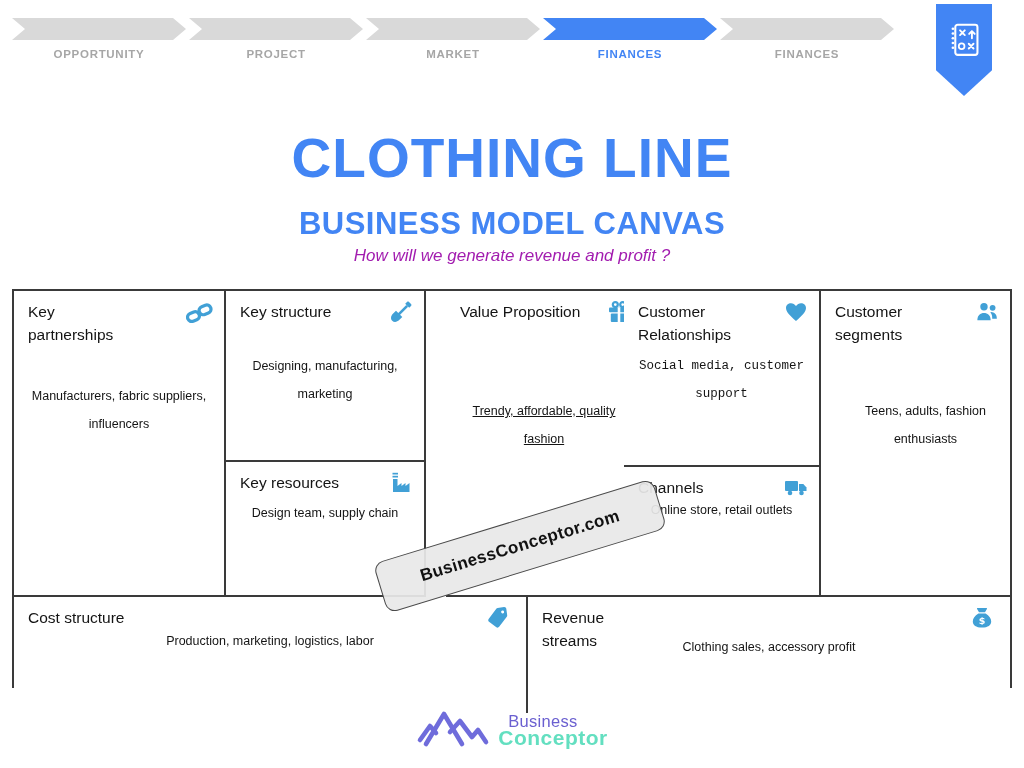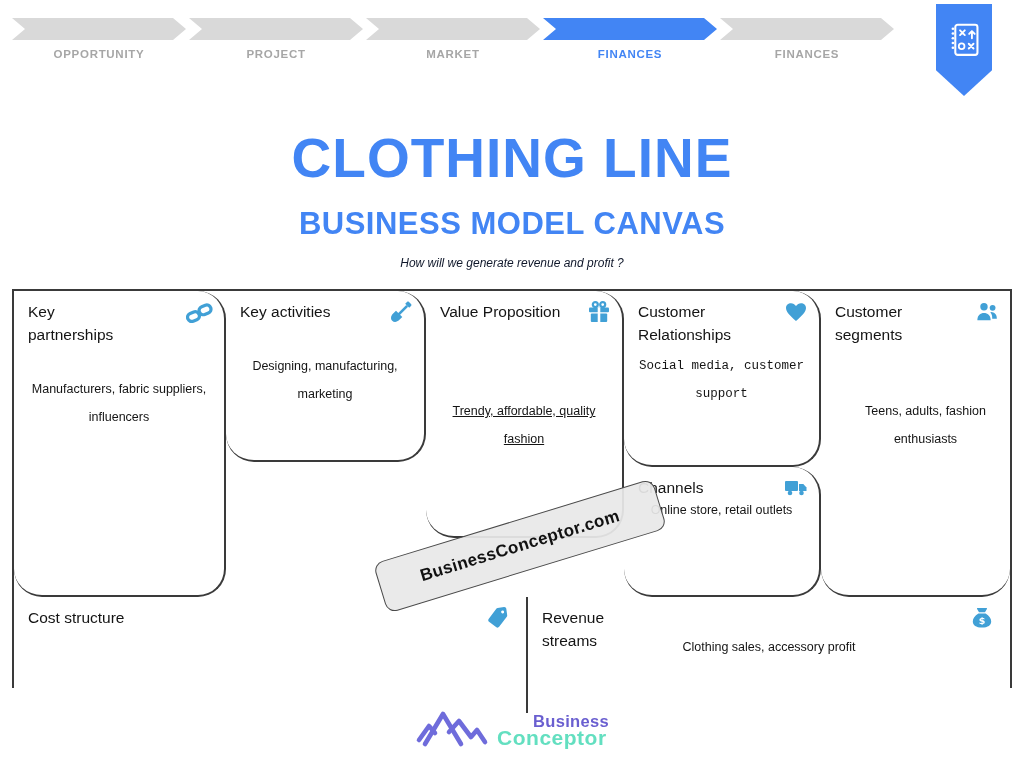--- a/index.html
+++ b/index.html
@@ -18,49 +18,49 @@
 
   
   .badge { position:absolute; left:936px; top:4px; width:56px; height:92px; background:#4285f4;
     clip-path:polygon(0 0, 100% 0, 100% 72%, 50% 100%, 0 72%);
     display:flex; justify-content:center; align-items:flex-start; padding-top:13px; }
 
   
   .titleblock { position:absolute; top:126px; left:0; width:1024px; text-align:center; }
   .main-title { font-size:55px; font-weight:700; color:#4285f4; letter-spacing:1px; }
   .sub-title  { margin-top:16px; font-size:31px; font-weight:700; color:#4285f4; letter-spacing:.5px; }
-  .tagline    { margin-top:14px; font-size:12px; font-style:italic; color:#0f172a; }
+  .tagline    { margin-top:4px; font-size:17px; font-style:italic; color:#a21caf; }
 
   
   .canvas { position:absolute; left:12px; top:289px; width:1000px; height:399px;
     border:2px solid #3a3a3a; background:#fff; }
   .cell { position:absolute; background:#fff; }
   .cell.br { border-right:2px solid #3a3a3a; }
-  .cell.bb { border-bottom:2px solid #3a3a3a;border-radius:28px; }
+  .cell.bb { border-bottom:2px solid #3a3a3a; }
   .cell-title { position:absolute; top:9px; left:14px; font-size:15.5px; line-height:1.5;
     color:#141414; white-space:pre-line; }
   .cell-icon { position:absolute; top:9px; right:11px; width:24px; height:24px; }
   .cell-icon svg { width:100%; height:100%; display:block; }
   .cell-body { position:absolute; left:0; width:100%; text-align:center; font-size:12.5px;
     line-height:2.2; color:#141414; white-space:pre-line; }
 
   
   .watermark { position:absolute; left:520px; top:546px; width:292px; height:52px;
     transform:translate(-50%,-50%) rotate(-17deg);
     background:rgba(232,232,232,.93); border:1.5px solid #4a4a4a; border-radius:10px;
     display:flex; align-items:center; justify-content:center; z-index:10; }
   .watermark span { font-size:17px; font-weight:700; color:#111; letter-spacing:.4px; }
 
   
   .footer { position:absolute; top:704px; left:0; width:1024px; display:flex;
     justify-content:center; align-items:flex-start; gap:0; }
   .logo-mark { width:82px; height:46px; }
   .logo-text { padding-top:8px; }
-  .logo-line1 { display:block; font-size:16.5px; font-weight:700; color:#6a5fd0;
-    letter-spacing:.3px; margin-left:36px; }
+  .logo-line1 { display:block; font-size:16.5px; font-weight:400; color:#6a5fd0;
+    letter-spacing:.3px; margin-left:10px; }
   .logo-line2 { display:block; font-size:21px; font-weight:700; color:#63dfc0;
     letter-spacing:.5px; margin-top:-5px; }
 </style>
 </head>
 <body>
 
 <div class="page">
 
   <div class="stepper">
     <div class="step">
@@ -112,39 +112,50 @@
 
     <div class="cell br bb" style="left:0;top:0;width:212px;height:306px;">
       <div class="cell-title">Key
 partnerships</div>
       <div class="cell-icon" style="width:27px;height:22px;top:11px;">
         <svg viewBox="0 0 28 22" fill="none" stroke="#41a0d6" stroke-width="3.4">
           <rect x="1.5" y="10.5" width="12.5" height="8.5" rx="4.2" transform="rotate(-22 7.75 14.75)"></rect>
           <rect x="13.5" y="3.5" width="12.5" height="8.5" rx="4.2" transform="rotate(-22 19.75 7.75)"></rect>
         </svg>
       </div>
-      <div class="cell-body" style="top:85px;">Manufacturers, fabric suppliers,
+      <div class="cell-body" style="top:92px;">Manufacturers, fabric suppliers,
 influencers</div>
     </div>
 
     <div class="cell br bb" style="left:212px;top:0;width:200px;height:171px;">
-      <div class="cell-title">Key activities</div>
+      <div class="cell-title">Key structure</div>
       <div class="cell-icon">
         <svg viewBox="0 0 24 24">
           <path d="M3.2 20.8 c-1.9-1.9-1.3-5 .7-7 l3.1-3.1 6.3 6.3 -3.1 3.1 c-2 2-5.1 2.6-7 .7z" fill="#41a0d6"></path>
           <path d="M8.2 15.8 L18.2 5.8" stroke="#41a0d6" stroke-width="2.6"></path>
           <path d="M16.2 3.8 l4 4 1.8-1.8 c.6-.6.6-1.4 0-2 l-2-2 c-.6-.6-1.4-.6-2 0z" fill="#41a0d6"></path>
         </svg>
       </div>
       <div class="cell-body" style="top:62px;">Designing, manufacturing,
 marketing</div>
     </div>
 
-
-    <div class="cell br bb" style="left:412px;top:0;width:198px;height:247px;">
+    <div class="cell br bb" style="left:212px;top:171px;width:200px;height:135px;">
+      <div class="cell-title">Key resources</div>
+      <div class="cell-icon">
+        <svg viewBox="0 0 24 24" fill="#41a0d6">
+          <path d="M4 21 V8 h4.5 v7 l4-3 v3 l4-3 v3 l4-3 v9 z"></path>
+          <rect x="3.5" y="4.8" width="5.5" height="1.7"></rect>
+          <rect x="3.5" y="1.8" width="5.5" height="1.7"></rect>
+        </svg>
+      </div>
+      <div class="cell-body" style="top:38px;">Design team, supply chain</div>
+    </div>
+
+    <div class="cell br bb" style="left:432px;top:0;width:198px;height:306px;">
       <div class="cell-title">Value Proposition</div>
       <div class="cell-icon">
         <svg viewBox="0 0 24 24">
           <circle cx="8.3" cy="4.6" r="2.5" fill="none" stroke="#41a0d6" stroke-width="2.2"></circle>
           <circle cx="15.7" cy="4.6" r="2.5" fill="none" stroke="#41a0d6" stroke-width="2.2"></circle>
           <rect x="2" y="7.4" width="20" height="4.8" rx="1" fill="#41a0d6"></rect>
           <rect x="3.8" y="13.6" width="16.4" height="8.4" rx="1" fill="#41a0d6"></rect>
           <rect x="10.7" y="7.4" width="2.6" height="14.6" fill="#fff"></rect>
         </svg>
       </div>
@@ -195,20 +206,21 @@
     <div class="cell br" style="left:0;top:306px;width:514px;height:116px;">
       <div class="cell-title">Cost structure</div>
       <div class="cell-icon" style="right:16px;">
         <svg viewBox="0 0 24 24">
           <g transform="scale(-1,1) translate(-24,0) rotate(8 12 12)">
             <path d="M21.4 11.6 L12.4 2.6 C12 2.2 11.5 2 11 2 H4.5 C3.4 2 2.5 2.9 2.5 4 v6.5 c0 .5.2 1 .6 1.4 l9 9 c.8.8 2 .8 2.8 0 l6.5-6.5 c.8-.8.8-2 0-2.8z" fill="#41a0d6"></path>
             <circle cx="6.6" cy="6.6" r="1.5" fill="#fff"></circle>
           </g>
         </svg>
       </div>
+      <div class="cell-body" style="top:31px;">Production, marketing, logistics, labor</div>
     </div>
 
     <div class="cell" style="left:514px;top:306px;width:482px;height:103px;">
       <div class="cell-title">Revenue
 streams</div>
       <div class="cell-icon" style="right:16px;">
         <svg viewBox="0 0 24 24">
           <path d="M9 6.3 L7.1 3.1 c-.3-.5 0-1.1.6-1.1 h8.6 c.6 0 .9.6.6 1.1 L15 6.3z" fill="#41a0d6"></path>
           <path d="M8.4 7.4 h7.2 C19.2 9.4 21.2 12.4 21.2 15.4 c0 3.6-3.1 6.1-9.2 6.1 s-9.2-2.5-9.2-6.1 c0-3 2-6 5.6-8z" fill="#41a0d6"></path>
           <text x="12" y="18" font-size="9.5" font-weight="bold" fill="#fff" text-anchor="middle" font-family="DejaVu Sans, sans-serif">$</text>

